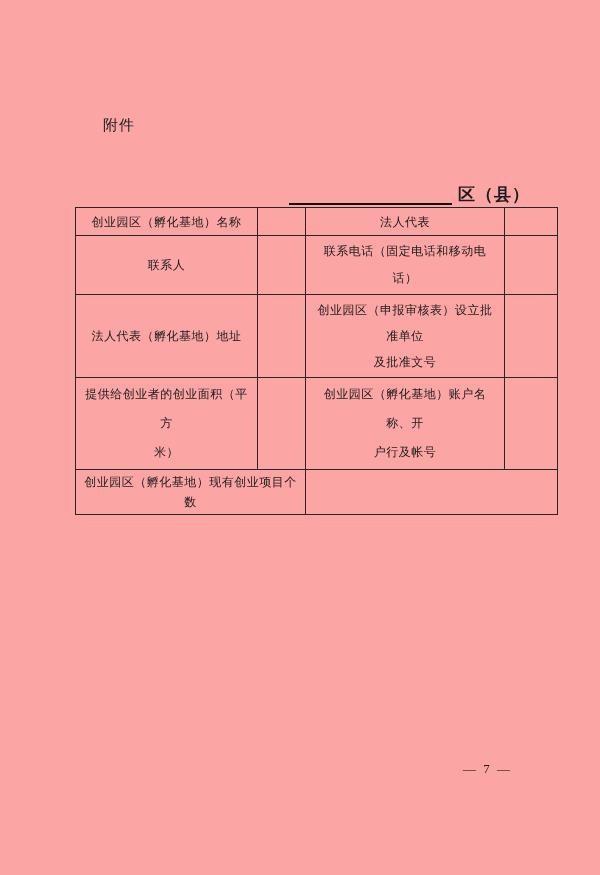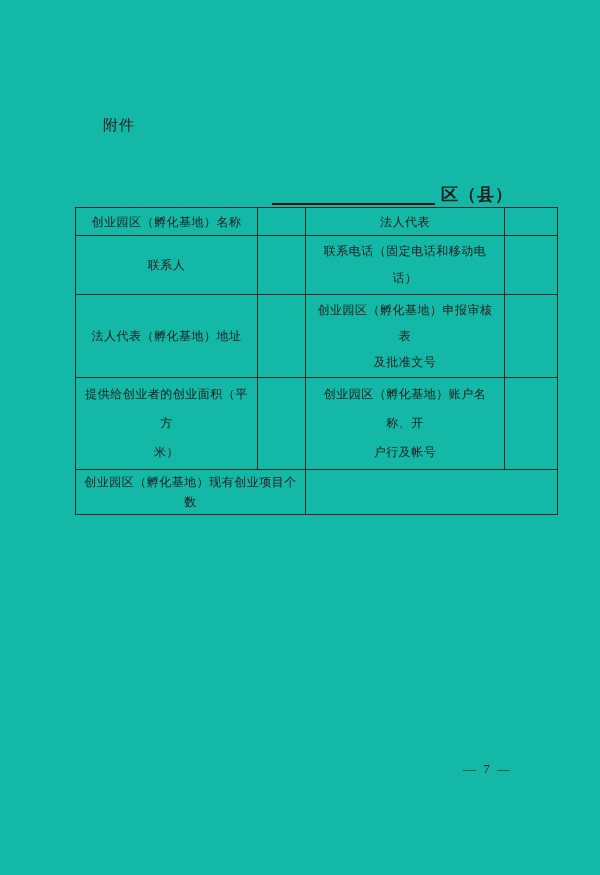--- a/index.html
+++ b/index.html
@@ -2,21 +2,21 @@
 <html><head>
 <meta charset="utf-8">
 <style>
   * { margin: 0; padding: 0; box-sizing: border-box; }
   html, body { background: #e8e8e8; }
   .page {
     position: relative;
     width: 600px;
     height: 875px;
     margin: 0 auto;
-    background: #14b8a6;
+    background: #fca5a5;
     font-family: "Liberation Serif", "DejaVu Serif", serif;
     color: #1c1c1c;
     overflow: hidden;
   }
   .attachment {
     position: absolute;
     left: 103px;
     top: 116px;
     font-size: 15px;
     letter-spacing: 1px;
@@ -27,21 +27,21 @@
     top: 144px;
     width: 482px;
     text-align: center;
     font-size: 19px;
     font-weight: bold;
     letter-spacing: 0.5px;
   }
   .region-line {
     position: absolute;
     top: 184px;
-    right: 87px;
+    right: 70px;
     display: flex;
     align-items: flex-end;
     height: 21px;
   }
   .blank-underline {
     display: inline-block;
     width: 163px;
     height: 18px;
     border-bottom: 2.5px solid #111111;
     margin-right: 6px;
@@ -132,21 +132,21 @@
       </tr>
       <tr class="r2">
         <td class="center">联系人</td>
         <td class="value-cell"></td>
         <td class="center">联系电话（固定电话和移动电话）</td>
         <td class="value-cell"></td>
       </tr>
       <tr class="r3">
         <td class="center">法人代表（孵化基地）地址</td>
         <td class="value-cell"></td>
-        <td class="center">创业园区（孵化基地）申报审核表
+        <td class="center">创业园区（申报审核表）设立批准单位
 及批准文号</td>
         <td class="value-cell"></td>
       </tr>
       <tr class="r5">
         <td class="left">提供给创业者的创业面积（平方
 米）</td>
         <td class="value-cell"></td>
         <td class="center">创业园区（孵化基地）账户名称、开
 户行及帐号</td>
         <td class="value-cell"></td>

